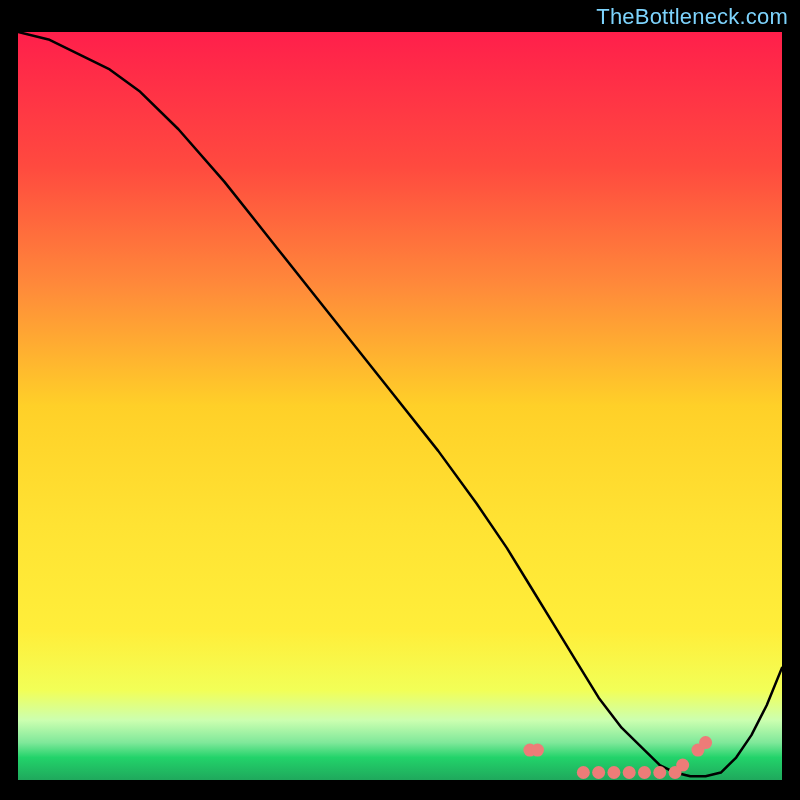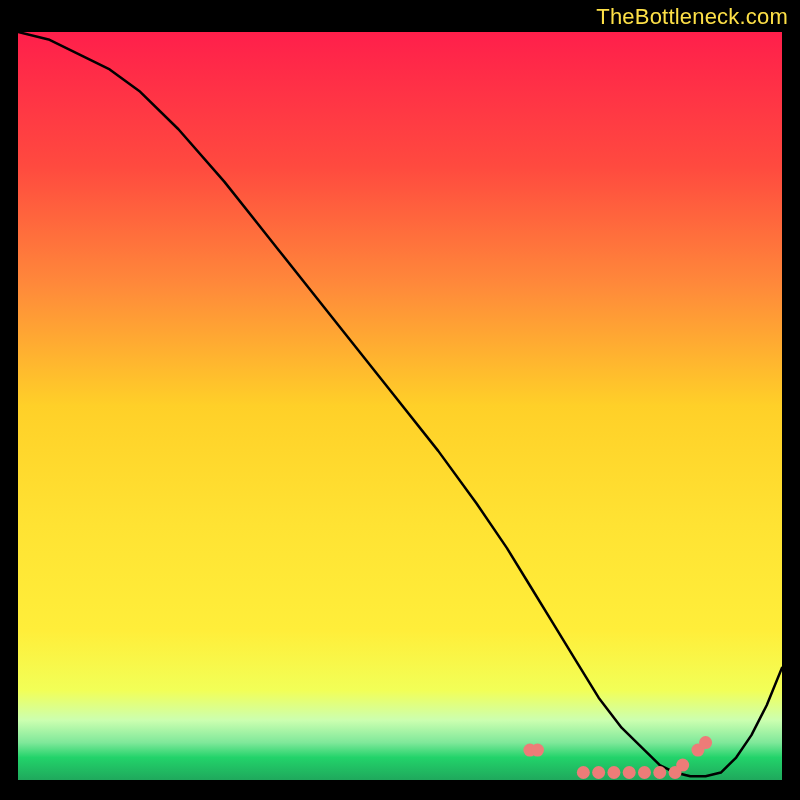--- a/index.html
+++ b/index.html
@@ -3,21 +3,21 @@
 <meta charset="utf-8">
 <style>
   * { margin: 0; padding: 0; box-sizing: border-box; }
   html, body { width: 800px; height: 800px; background: #000; overflow: hidden; }
   .root { position: relative; width: 800px; height: 800px; background: #000; }
   .watermark {
     position: absolute;
     top: 4px; right: 12px;
     font-family: Arial, Helvetica, sans-serif;
     font-size: 22px;
-    color: #fde047;
+    color: #7dd3fc;
     letter-spacing: 0.2px;
     user-select: none;
   }
   .plot-wrap { position: absolute; left: 18px; top: 32px; width: 764px; height: 748px; }
   svg { display: block; }
 </style>
 </head>
 <body>
 
 <div class="root">

